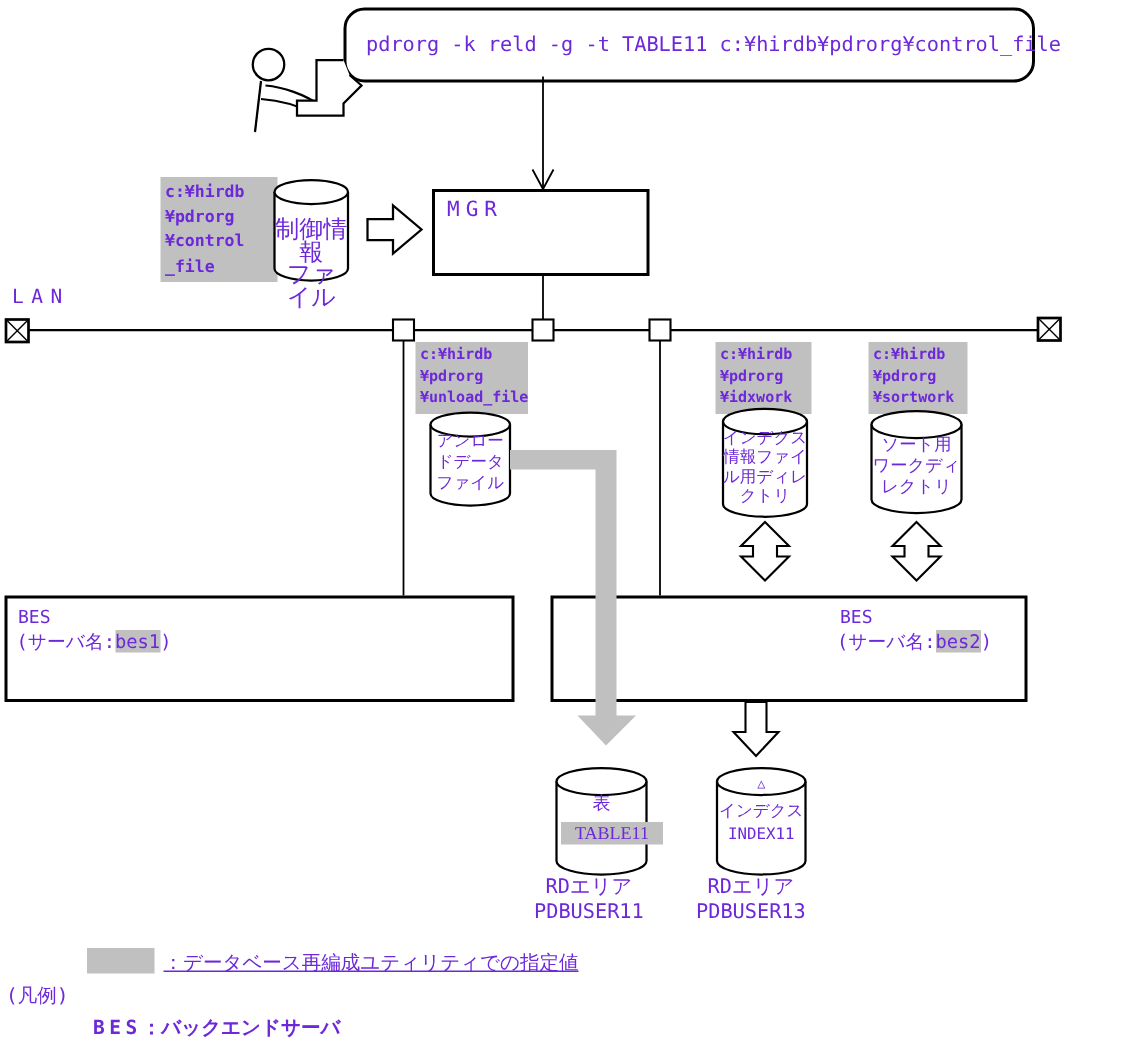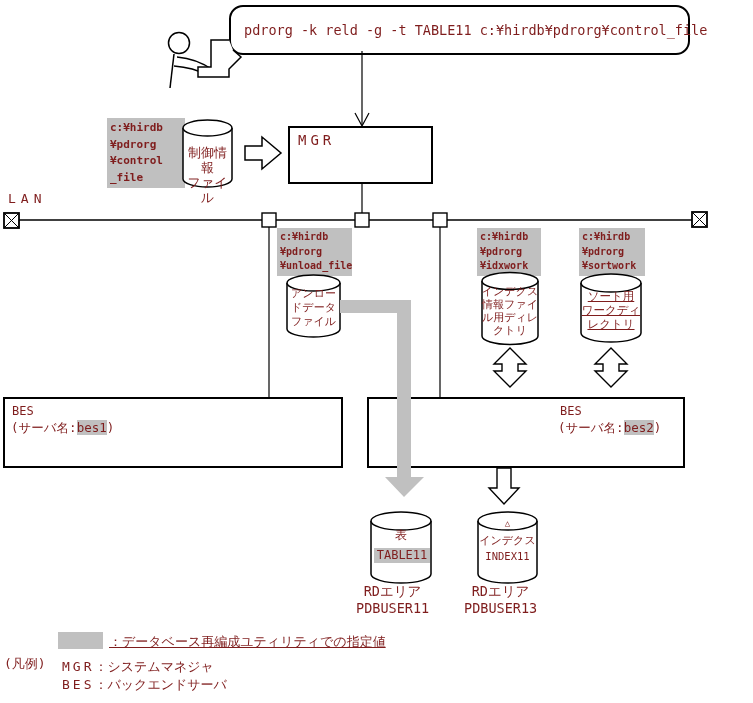--- a/index.html
+++ b/index.html
@@ -1,17 +1,17 @@
 <!DOCTYPE html>
 <html><head>
 <meta charset="utf-8">
 <style>
   html,body{margin:0;padding:0;background:#fff;}
   .stage{position:relative;width:753px;height:703px;background:#fff;overflow:hidden;
-         font-family:"DejaVu Sans Mono","DejaVu Sans",monospace;color:#7f1d1d;}
+         font-family:"DejaVu Sans Mono","DejaVu Sans",monospace;color:#6d28d9;}
   .overlay{position:absolute;left:0;top:0;width:753px;height:703px;z-index:5;pointer-events:none;}
   .txt{position:absolute;z-index:6;white-space:pre-line;text-align:center;}
   .mono{font-family:"DejaVu Sans Mono",monospace;}
 
   
   .bubble{position:absolute;left:229px;top:5px;width:457px;height:46px;border:2px solid #000;
           border-radius:14px;z-index:2;display:flex;align-items:center;}
   .cmd{font-size:13.5px;padding-left:13px;letter-spacing:0px;white-space:nowrap;}
 
   
@@ -63,58 +63,57 @@
   <div class="path-block" style="left:277px;top:228px;width:69px;">c:¥hirdb
 ¥pdrorg
 ¥unload_file</div>
   <div class="path-block" style="left:477px;top:228px;width:58px;">c:¥hirdb
 ¥pdrorg
 ¥idxwork</div>
   <div class="path-block" style="left:579px;top:228px;width:60px;">c:¥hirdb
 ¥pdrorg
 ¥sortwork</div>
 
-  <div class="cyl-label" style="left:183px;top:145px;width:49px;font-size:13px;line-height:15px;">制御情報
+  <div class="cyl-label" style="left:183px;top:145px;width:49px;font-size:16px;line-height:15px;">制御情報
 ファイル</div>
   <div class="cyl-label" style="left:286px;top:287px;width:55px;font-size:11px;line-height:14px;">アンロー
 ドデータ
 ファイル</div>
   <div class="cyl-label" style="left:481px;top:285px;width:58px;font-size:11px;line-height:13px;">インデクス
 情報ファイ
 ル用ディレ
 クトリ</div>
-  <div class="cyl-label" style="left:581px;top:289px;width:60px;font-size:11.5px;line-height:14px;text-decoration:underline;">ソート用
+  <div class="cyl-label" style="left:581px;top:289px;width:60px;font-size:11.5px;line-height:14px;">ソート用
 ワークディ
 レクトリ</div>
 
   <div class="box bes1-box">
     <span class="bes-title mono" style="left:7px;top:5px;">BES</span>
     <span class="bes-server" style="left:6px;top:21px;text-align:center;"><span>(サーバ名:</span><span class="hl mono">bes1</span><span>)</span></span>
   </div>
   <div class="box bes2-box">
     <span class="bes-title mono" style="left:191px;top:5px;">BES</span>
     <span class="bes-server" style="left:189px;top:21px;"><span>(サーバ名:</span><span class="hl mono">bes2</span><span>)</span></span>
   </div>
 
   <div class="txt" style="left:371px;top:527px;width:60px;text-align:center;font-size:12px;">表</div>
-  <div class="txt mono hl" style="left:374px;top:548px;width:56px;text-align:center;font-size:12px;line-height:15px;">TABLE11</div>
+  <div class="txt mono hl" style="left:374px;top:548px;width:68px;text-align:center;font-size:12px;line-height:15px;font-family:Liberation Serif, serif;">TABLE11</div>
   <div class="txt" style="left:356px;top:583px;font-size:13.5px;line-height:16.5px;">RDエリア
 PDBUSER11</div>
 
   <div class="txt" style="left:478px;top:518px;width:59px;text-align:center;font-size:9px;">△</div>
   <div class="txt" style="left:477px;top:533px;width:61px;text-align:center;font-size:11px;">インデクス</div>
   <div class="txt mono" style="left:478px;top:550px;width:59px;text-align:center;font-size:10.5px;">INDEX11</div>
   <div class="txt" style="left:464px;top:583px;font-size:13.5px;line-height:16.5px;">RDエリア
 PDBUSER13</div>
 
   <div class="legend-heading">(凡例)</div>
   <div class="legend-swatch"></div>
   <div class="legend-desc">：データベース再編成ユティリティでの指定値</div>
-  <div class="legend-row" style="top:658px;"><span class="legend-abbr">MGR</span><span>：システムマネジャ</span></div>
-  <div class="legend-row" style="top:676px;"><span class="legend-abbr">BES</span><span>：バックエンドサーバ</span></div>
+  <div class="legend-row" style="top:676px;font-weight:bold;"><span class="legend-abbr">BES</span><span>：バックエンドサーバ</span></div>
 
   <svg class="overlay" viewBox="0 0 753 703" xmlns="http://www.w3.org/2000/svg">
 
     <g stroke="#000" stroke-width="1.5" fill="none">
       <circle cx="179" cy="43" r="10.5"></circle>
       <path d="M174,54 L170,88"></path>
       <path d="M177,57 C189,58 203,63 213,70"></path>
       <path d="M174,66 C186,67 198,70 207,75 L213,70"></path>
     </g>
 

